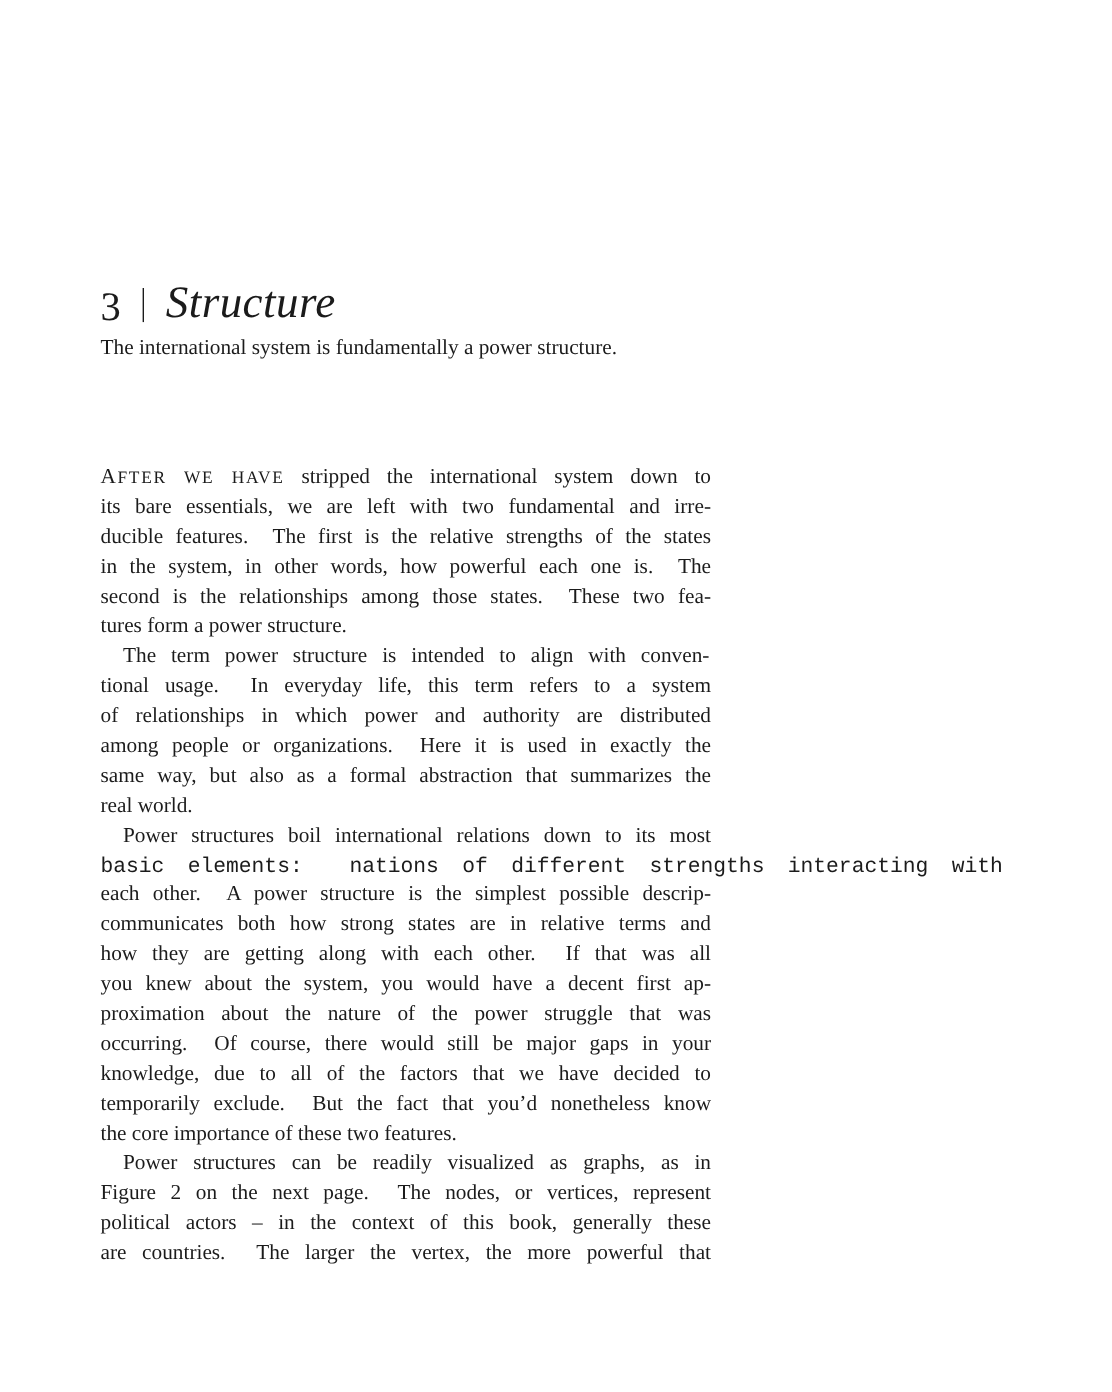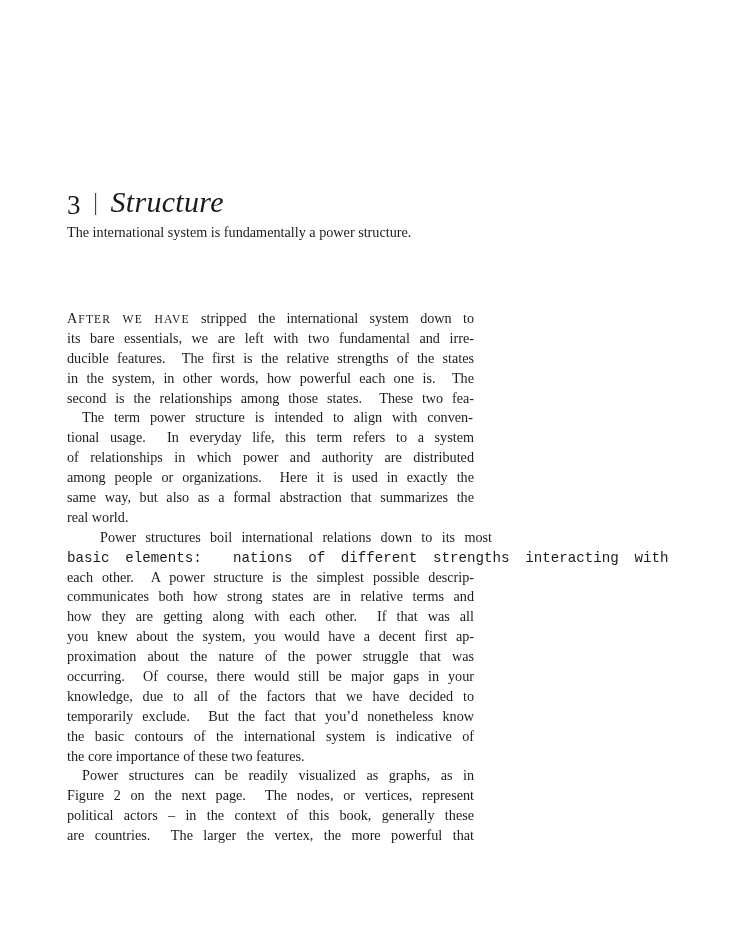--- a/index.html
+++ b/index.html
@@ -86,41 +86,41 @@
 
   <div class="chapter-lead">The international system is fundamentally a power structure.</div>
 
   <div class="body-text">
       <div class="para">
         <div class="text-line"><span style="word-spacing: 7.7207px;"><span class="sc-lead">A</span><span class="sc-rest">fter we have</span><span> stripped the international system down to</span></span></div>
         <div class="text-line"><span style="word-spacing: 6.07031px;"><span>its bare essentials, we are left with two fundamental and irre-</span></span></div>
         <div class="text-line"><span style="word-spacing: 4.71733px;"><span>ducible features.&nbsp; The first is the relative strengths of the states</span></span></div>
         <div class="text-line"><span style="word-spacing: 4.8138px;"><span>in the system, in other words, how powerful each one is.&nbsp; The</span></span></div>
         <div class="text-line"><span style="word-spacing: 5.225px;"><span>second is the relationships among those states.&nbsp; These two fea-</span></span></div>
+        <div class="text-line"><span><span>tures form a power structure.</span></span></div>
       </div>
       <div class="para">
         <div class="text-line indent"><span style="word-spacing: 6.3559px;"><span>The term </span><span class="seg-i">power structure</span><span> is intended to align with conven-</span></span></div>
         <div class="text-line"><span style="word-spacing: 7.09375px;"><span>tional usage.&nbsp; In everyday life, this term refers to a system</span></span></div>
         <div class="text-line"><span style="word-spacing: 7.92773px;"><span>of relationships in which power and authority are distributed</span></span></div>
         <div class="text-line"><span style="word-spacing: 5.43324px;"><span>among people or organizations.&nbsp; Here it is used in exactly the</span></span></div>
         <div class="text-line"><span style="word-spacing: 5.05781px;"><span>same way, but also as a formal abstraction that summarizes the</span></span></div>
         <div class="text-line"><span><span>real world.</span></span></div>
       </div>
       <div class="para">
-        <div class="text-line indent"><span style="word-spacing: 5.75391px; margin-left: 18px;"><span>Power structures boil international relations down to its most</span></span></div>
+        <div class="text-line indent"><span style="word-spacing: 5.75391px;"><span>Power structures boil international relations down to its most</span></span></div>
         <div class="text-line"><span style="word-spacing: 7.07422px; font-family: Liberation Mono, monospace;"><span>basic elements:&nbsp; nations of different strengths interacting with</span></span></div>
         <div class="text-line"><span style="word-spacing: 5.35625px;"><span>each other.&nbsp; A power structure is the simplest possible descrip-</span></span></div>
         <div class="text-line"><span style="word-spacing: 5.95486px;"><span>communicates both how strong states are in relative terms and</span></span></div>
         <div class="text-line"><span style="word-spacing: 6.4362px;"><span>how they are getting along with each other.&nbsp; If that was all</span></span></div>
         <div class="text-line"><span style="word-spacing: 5.12216px;"><span>you knew about the system, you would have a decent first ap-</span></span></div>
         <div class="text-line"><span style="word-spacing: 7.52951px;"><span>proximation about the nature of the power struggle that was</span></span></div>
         <div class="text-line"><span style="word-spacing: 5.4446px;"><span>occurring.&nbsp; Of course, there would still be major gaps in your</span></span></div>
         <div class="text-line"><span style="word-spacing: 6.27131px;"><span>knowledge, due to all of the factors that we have decided to</span></span></div>
         <div class="text-line"><span style="word-spacing: 5.56076px;"><span>temporarily exclude.&nbsp; But the fact that you’d nonetheless know</span></span></div>
-        <div class="text-line"><span style="word-spacing: 6.91667px;"><span>the basic contours of the international system is indicative of</span></span></div>
         <div class="text-line"><span><span>the core importance of these two features.</span></span></div>
       </div>
       <div class="para">
         <div class="text-line indent"><span style="word-spacing: 6.95833px;"><span>Power structures can be readily visualized as graphs, as in</span></span></div>
         <div class="text-line"><span style="word-spacing: 6.15057px;"><span>Figure 2 on the next page.&nbsp; The nodes, or vertices, represent</span></span></div>
         <div class="text-line"><span style="word-spacing: 6.77656px;"><span>political actors – in the context of this book, generally these</span></span></div>
         <div class="text-line"><span style="word-spacing: 6.87344px;"><span>are countries.&nbsp; The larger the vertex, the more powerful that</span></span></div>
       </div>
     </div>
 

